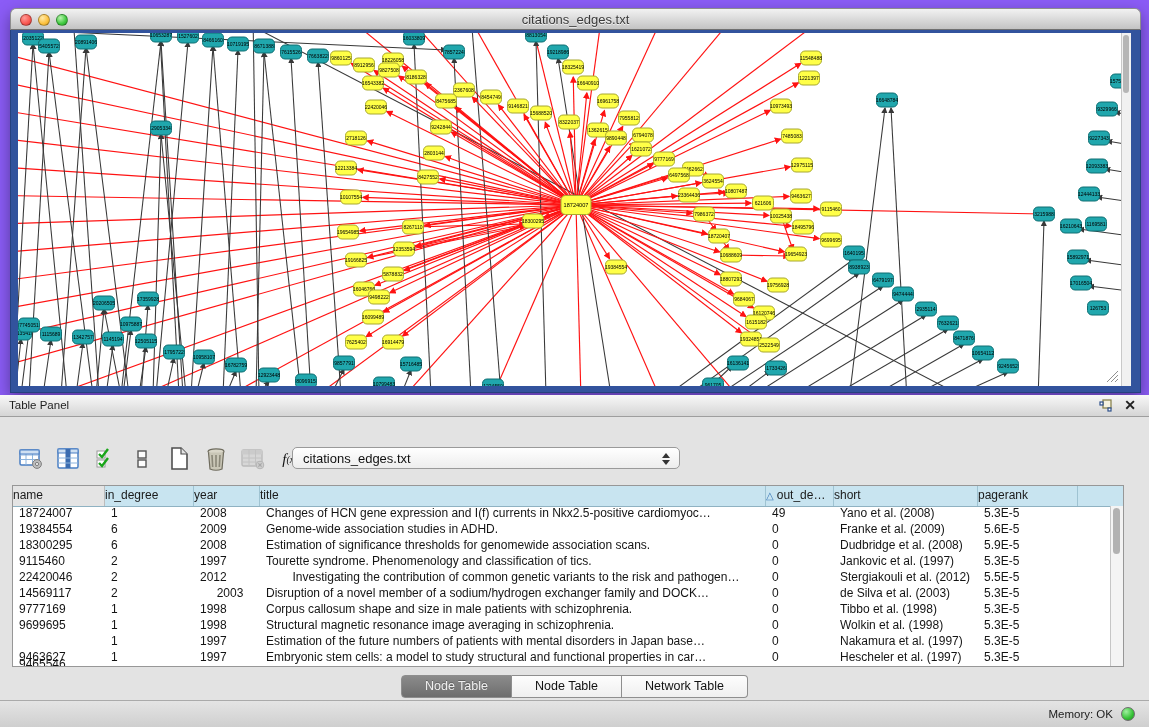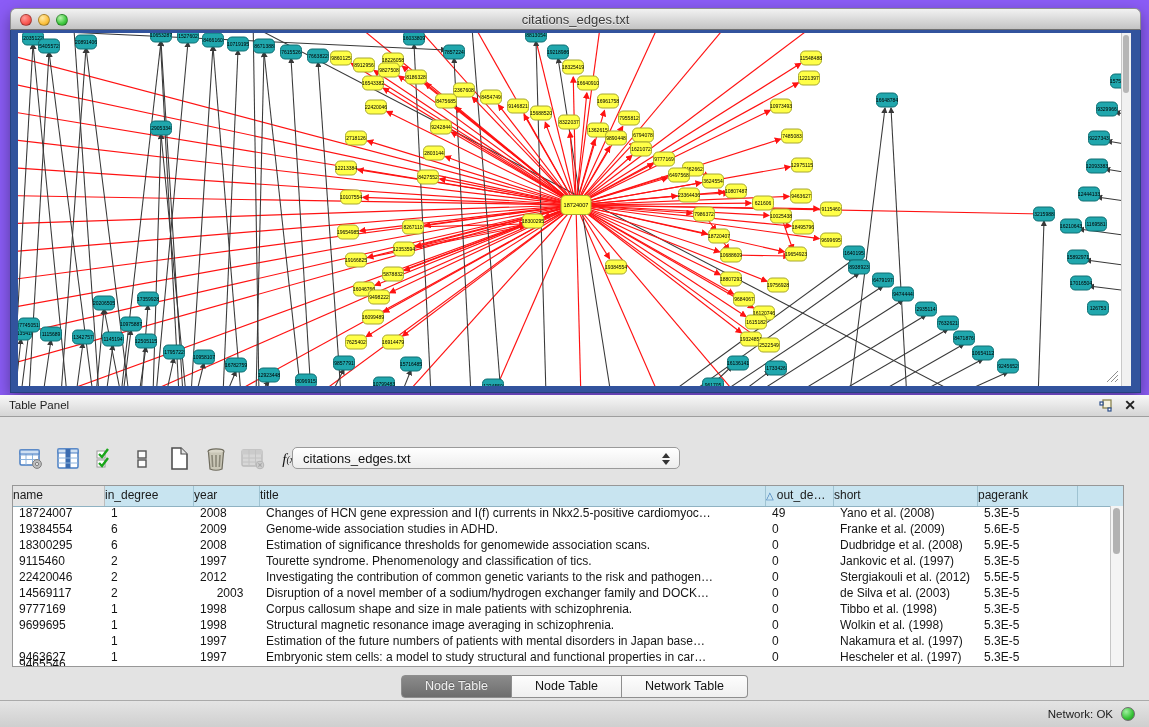--- a/index.html
+++ b/index.html
@@ -650,21 +650,21 @@
             <div class="tcell" style="width: 66px;">1997</div>
             <div class="tcell" style="width: 506px;">Tourette syndrome. Phenomenology and classification of tics.</div>
             <div class="tcell" style="width: 68px;">0</div>
             <div class="tcell" style="width: 144px;">Jankovic et al. (1997)</div>
             <div class="tcell" style="width: 100px;">5.3E-5</div>
           </div>
           <div class="trow">
             <div class="tcell" style="width: 92px;">22420046</div>
             <div class="tcell" style="width: 89px;">2</div>
             <div class="tcell" style="width: 66px;">2012</div>
-            <div class="tcell" style="width: 506px;">Investigating the contribution of common genetic variants to the risk and pathogen…</div>
+            <div class="tcell" style="width: 506px; text-align: center;">Investigating the contribution of common genetic variants to the risk and pathogen…</div>
             <div class="tcell" style="width: 68px;">0</div>
             <div class="tcell" style="width: 144px;">Stergiakouli et al. (2012)</div>
             <div class="tcell" style="width: 100px;">5.5E-5</div>
           </div>
           <div class="trow">
             <div class="tcell" style="width: 92px;">14569117</div>
             <div class="tcell" style="width: 89px;">2</div>
             <div class="tcell" style="width: 66px; text-align: center;">2003</div>
             <div class="tcell" style="width: 506px;">Disruption of a novel member of a sodium/hydrogen exchanger family and DOCK…</div>
             <div class="tcell" style="width: 68px;">0</div>
@@ -714,17 +714,17 @@
     </div>
 
     <div class="tabsbar">
       <div class="seg sel">Node Table</div>
       <div class="seg">Node Table</div>
       <div class="seg">Network Table</div>
     </div>
   </div>
 
   <div class="statusbar">
-    <span class="mem">Network: OK</span>
+    <span class="mem">Memory: OK</span>
     <span class="memdot"></span>
   </div>
 
 </div>
 
 </body></html>

